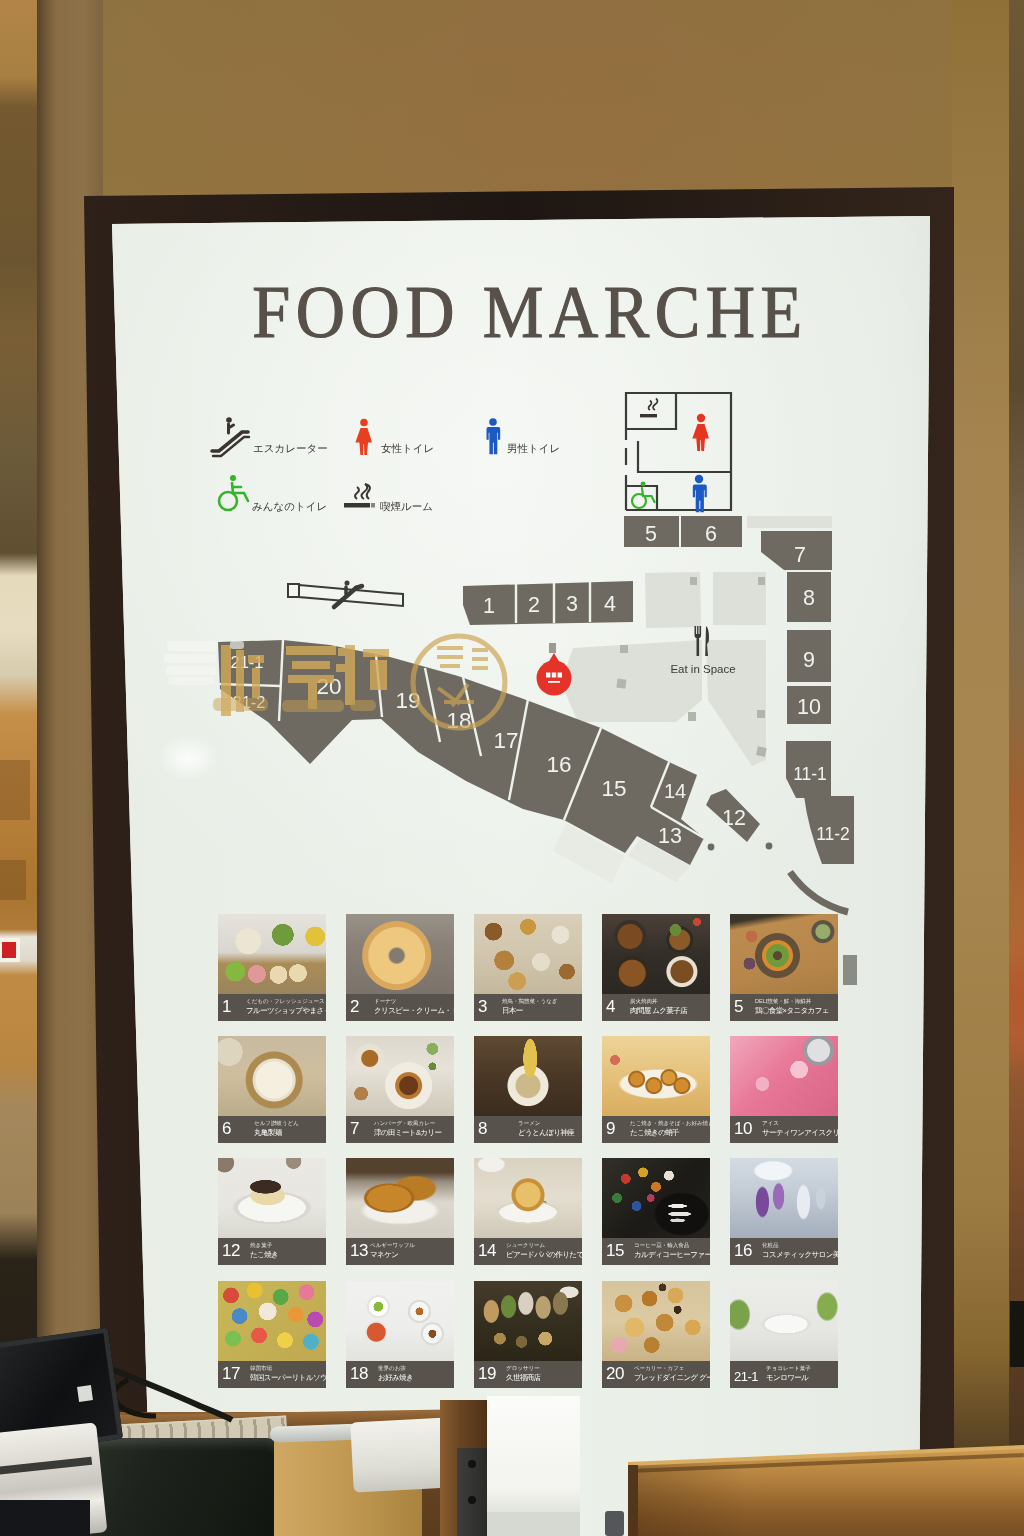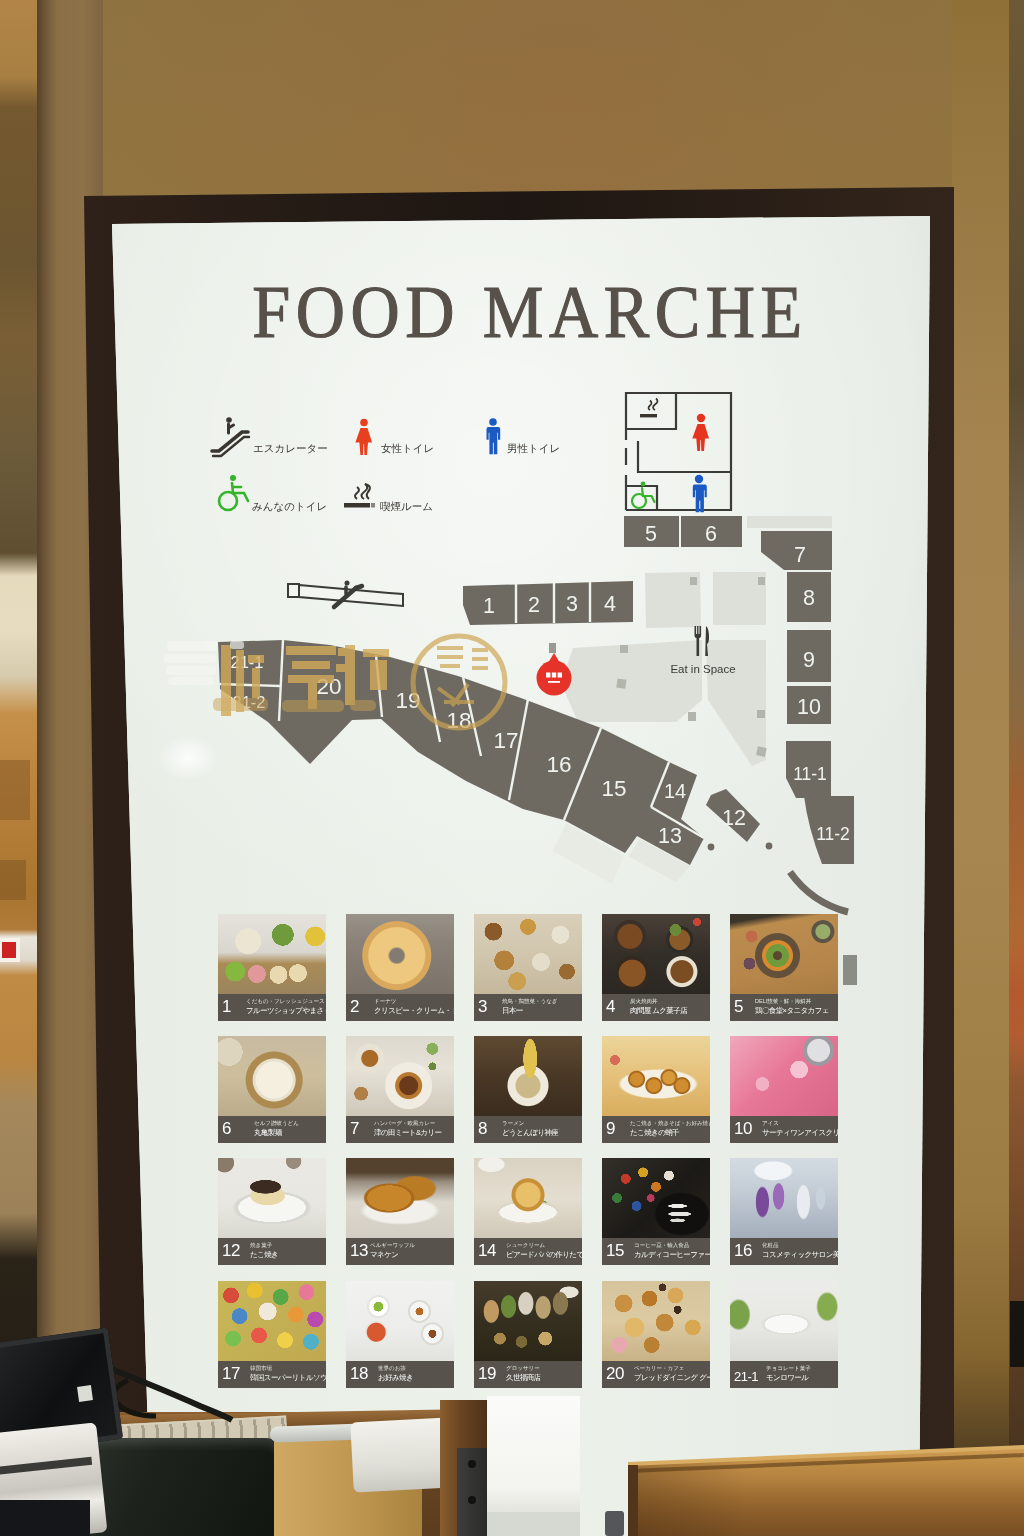--- a/index.html
+++ b/index.html
@@ -366,21 +366,21 @@
         <span class="cat">ハンバーグ・欧風カレー</span>
         <span class="nm">津の田ミート&amp;カリー</span>
       </span>
     </div>
 </div>
 
 <div class="tile" style="left:474px;top:1036px;">
 <div class="ph" style="background:radial-gradient(ellipse 7px 20px at 52% 28%, #e2c24e 96%, transparent), radial-gradient(circle at 50% 62%, #cbb98a 12px, #efe9dc 13px 20px, transparent 21px), radial-gradient(circle 5px at 50% 58%, #d8a040 98%, transparent), linear-gradient(180deg,#5f4a32 0%,#4a3826 50%,#3a2c1e 100%);"></div>
 <div class="cap">
       <span class="no" style="font-size:17px;">8</span>
-      <span class="tx" style="left:28px;">
+      <span class="tx" style="left:44px;">
         <span class="cat">ラーメン</span>
         <span class="nm">どうとんぼり神座</span>
       </span>
     </div>
 </div>
 
 <div class="tile" style="left:602px;top:1036px;">
 <div class="ph" style="background:radial-gradient(circle at 32% 54%, #cf8d2f 6px, #a96a1e 7px 8px, transparent 9px), radial-gradient(circle at 48% 62%, #cf8d2f 6px, #a96a1e 7px 8px, transparent 9px), radial-gradient(circle at 62% 52%, #d89a38 6px, #a96a1e 7px 8px, transparent 9px), radial-gradient(circle at 74% 62%, #cf8d2f 6px, #a96a1e 7px 8px, transparent 9px), radial-gradient(ellipse 40px 15px at 52% 60%, #f4f0e4 92%, transparent), radial-gradient(circle 5px at 12% 30%, #d86a5a 98%, transparent), linear-gradient(180deg,#ecd49a 0%,#e4bf77 55%,#d8ad5e 100%);"></div>
 <div class="cap">
       <span class="no" style="font-size:17px;">9</span>

